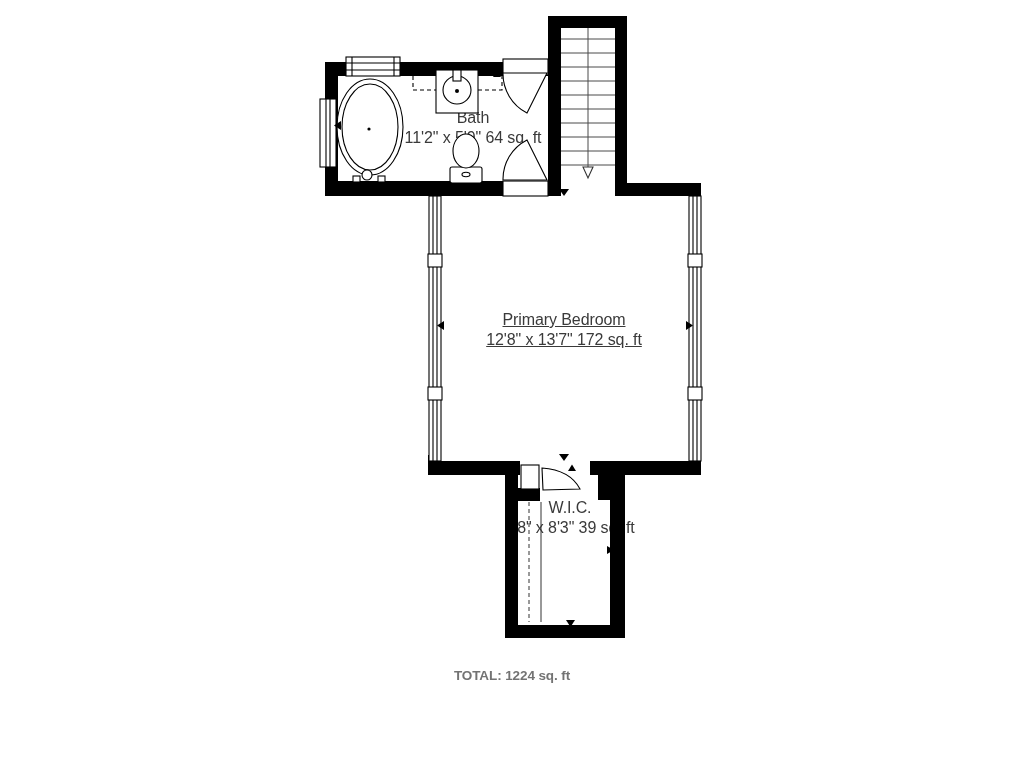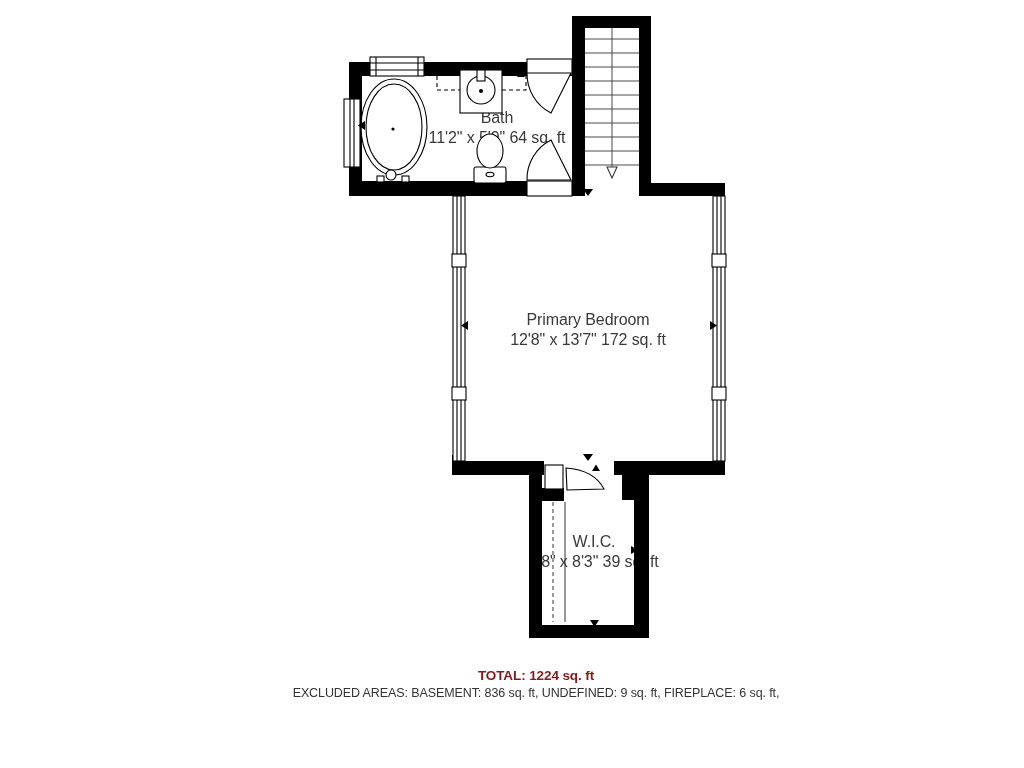--- a/index.html
+++ b/index.html
@@ -1,41 +1,41 @@
 <!DOCTYPE html>
 <html><head>
 <meta charset="utf-8">
 <style>
   html,body{margin:0;padding:0;background:#fff;}
   .canvas{position:relative;width:944px;height:768px;background:#ffffff;overflow:hidden;
-          font-family:"Liberation Sans",sans-serif;margin-left:24px;}
+          font-family:"Liberation Sans",sans-serif;}
   .labels{position:absolute;inset:0;z-index:1;}
   .plan-svg{position:absolute;left:0;top:0;z-index:2;}
   .room-label{position:absolute;transform:translateX(-50%);text-align:center;
               color:#3a3a3a;font-size:16px;line-height:20px;white-space:nowrap;letter-spacing:-0.1px;}
   .summary{position:absolute;left:512px;top:667px;transform:translateX(-50%);
            text-align:center;color:#333;font-size:12.5px;line-height:17.5px;white-space:nowrap;
            letter-spacing:-0.1px;z-index:3;}
-  .summary .total{font-weight:bold;font-size:13.5px;color:#7f1d1d;}
+  .summary .total{font-weight:bold;font-size:13.5px;color:#737373;}
 </style>
 </head>
 <body>
 
 <div class="canvas">
 
   <div class="labels">
     <div class="room-label" style="left:473px;top:108px;">
       <div>Bath</div>
       <div>11'2" x 5'9" 64 sq. ft</div>
     </div>
-    <div class="room-label" style="left:564px;top:310px;">
+    <div class="room-label" style="left:564px;top:310px;text-decoration:underline;">
       <div>Primary Bedroom</div>
       <div>12'8" x 13'7" 172 sq. ft</div>
     </div>
-    <div class="room-label" style="left:570px;top:532px;">
+    <div class="room-label" style="left:570px;top:498px;">
       <div>W.I.C.</div>
       <div>4'8" x 8'3" 39 sq. ft</div>
     </div>
   </div>
 
   <svg class="plan-svg" width="1024" height="768" viewBox="0 0 1024 768">
 
     <g fill="#000000">
       <rect x="325" y="62" width="225" height="14"></rect>
       <rect x="325" y="62" width="13" height="134"></rect>
@@ -136,16 +136,15 @@
       <path d="M686,321 L686,330 L693,325.5 Z"></path>
       <path d="M559,454 L569,454 L564,461 Z"></path>
       <path d="M568,471 L576,471 L572,464.5 Z"></path>
       <path d="M607,546 L607,554 L614,550 Z"></path>
       <path d="M566,620 L575,620 L570.5,627 Z"></path>
     </g>
   </svg>
 
   <div class="summary">
     <div class="total">TOTAL: 1224 sq. ft</div>
-    <div>EXCLUDED AREAS: BASEMENT: 836 sq. ft, UNDEFINED: 9 sq. ft, FIREPLACE: 6 sq. ft,</div>
   </div>
 
 </div>
 
 </body></html>

